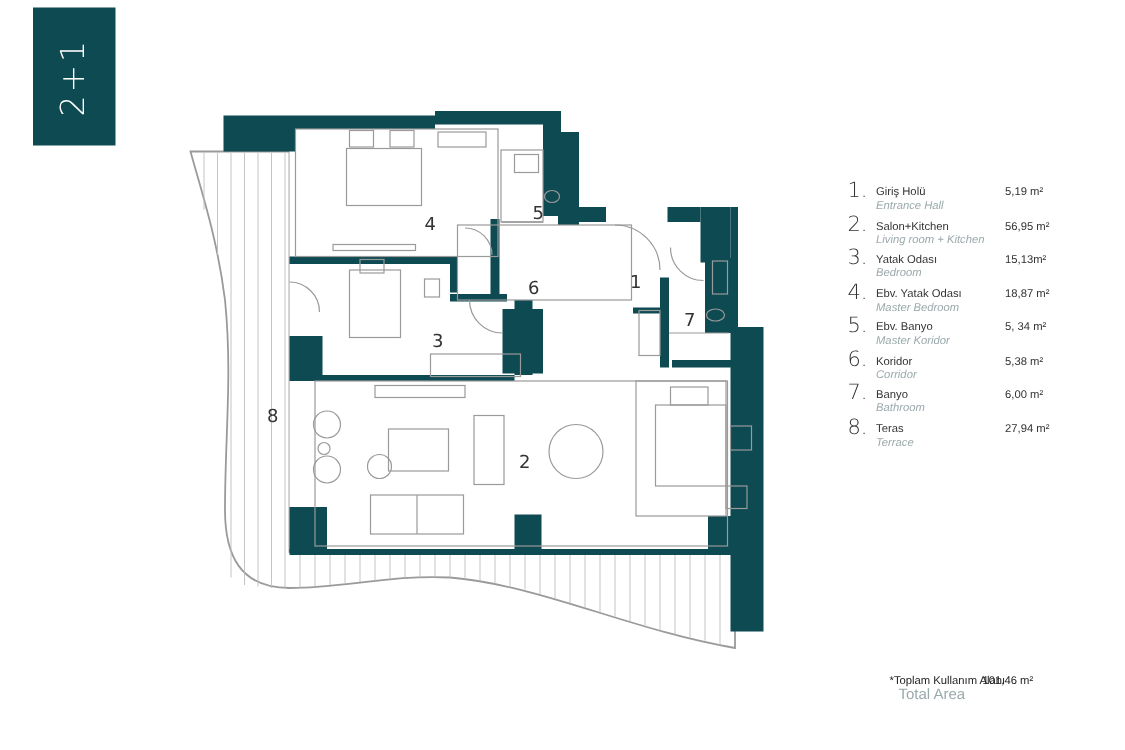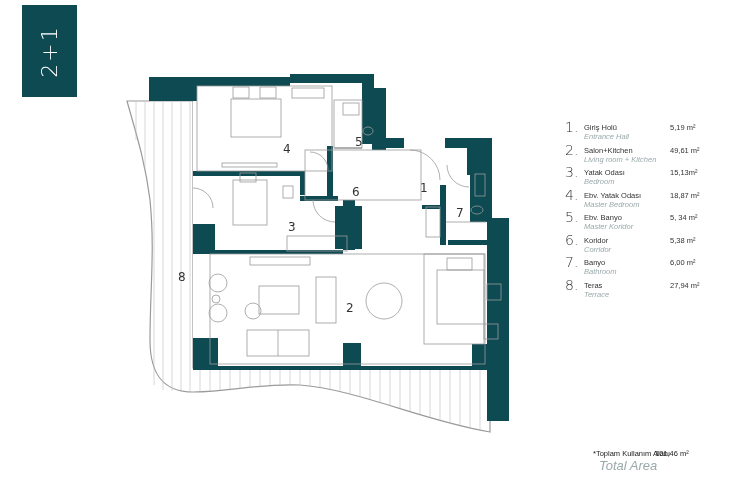--- a/index.html
+++ b/index.html
@@ -9,21 +9,21 @@
   .plan { position:absolute; left:0; top:0; width:750px; height:500px; }
   .legend { position:absolute; left:565px; top:121px; width:175px; }
   .legend-item { position:relative; height:22.5px; }
   .legend-num { position:absolute; left:0; top:-2px; font-size:14px; color:#333; font-family:"DejaVu Sans", sans-serif; font-weight:300; }
   .legend-tr { position:absolute; left:19px; top:2px; font-size:7.5px; color:#333; }
   .legend-en { position:absolute; left:19px; top:11px; font-size:7.5px; color:#9aa9ab; font-style:italic;text-align:center; }
   .legend-area { position:absolute; left:105px; top:2px; font-size:7.5px; color:#333; }
   .totals { position:absolute; left:593px; top:449px; width:150px; }
   .tot-row { position:relative; height:22px; }
   .tot-tr { position:absolute; left:0; top:0; font-size:7.5px; color:#222; }
-  .tot-en { position:absolute; left:6px; top:9px; font-size:13px; color:#9aa9ab; font-style:italic; }
+  .tot-en { position:absolute; left:6px; top:9px; font-size:10px; color:#9aa9ab; }
   .tot-val { position:absolute; left:62px; top:0; font-size:7.5px; color:#222; }
   .rl { font-size:12px; fill:#333; font-family:"DejaVu Sans", sans-serif; }
 </style>
 </head>
 <body>
 
 <div class="badge">
   <span>2+1</span>
 </div>
 
@@ -168,21 +168,21 @@
   <div class="legend-item">
     <span class="legend-num">1.</span>
     <span class="legend-tr">Giriş Holü</span>
     <span class="legend-en">Entrance Hall</span>
     <span class="legend-area">5,19 m²</span>
   </div>
   <div class="legend-item">
     <span class="legend-num">2.</span>
     <span class="legend-tr">Salon+Kitchen</span>
     <span class="legend-en">Living room + Kitchen</span>
-    <span class="legend-area">49,61 m²</span>
+    <span class="legend-area">56,95 m²</span>
   </div>
   <div class="legend-item">
     <span class="legend-num">3.</span>
     <span class="legend-tr">Yatak Odası</span>
     <span class="legend-en">Bedroom</span>
     <span class="legend-area">15,13m²</span>
   </div>
   <div class="legend-item">
     <span class="legend-num">4.</span>
     <span class="legend-tr">Ebv. Yatak Odası</span>

